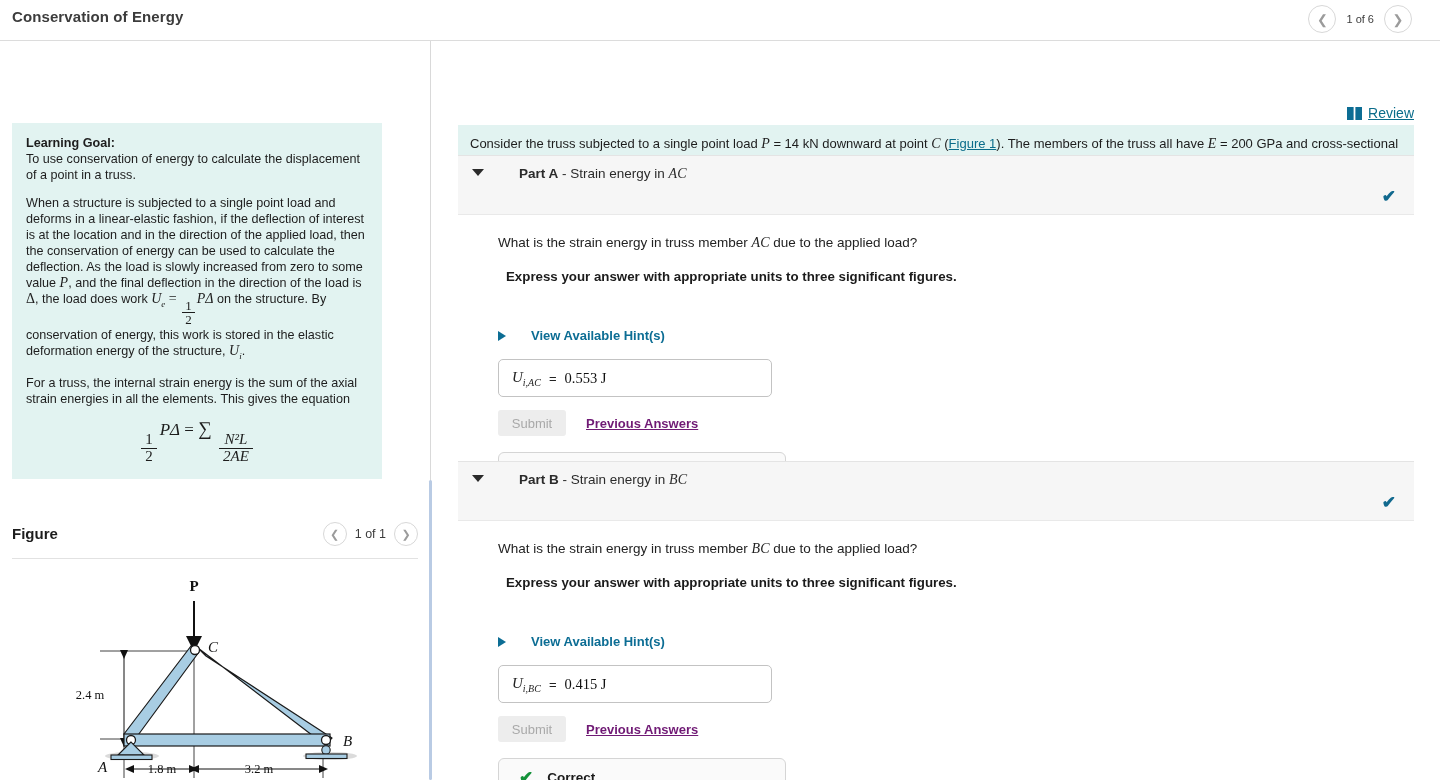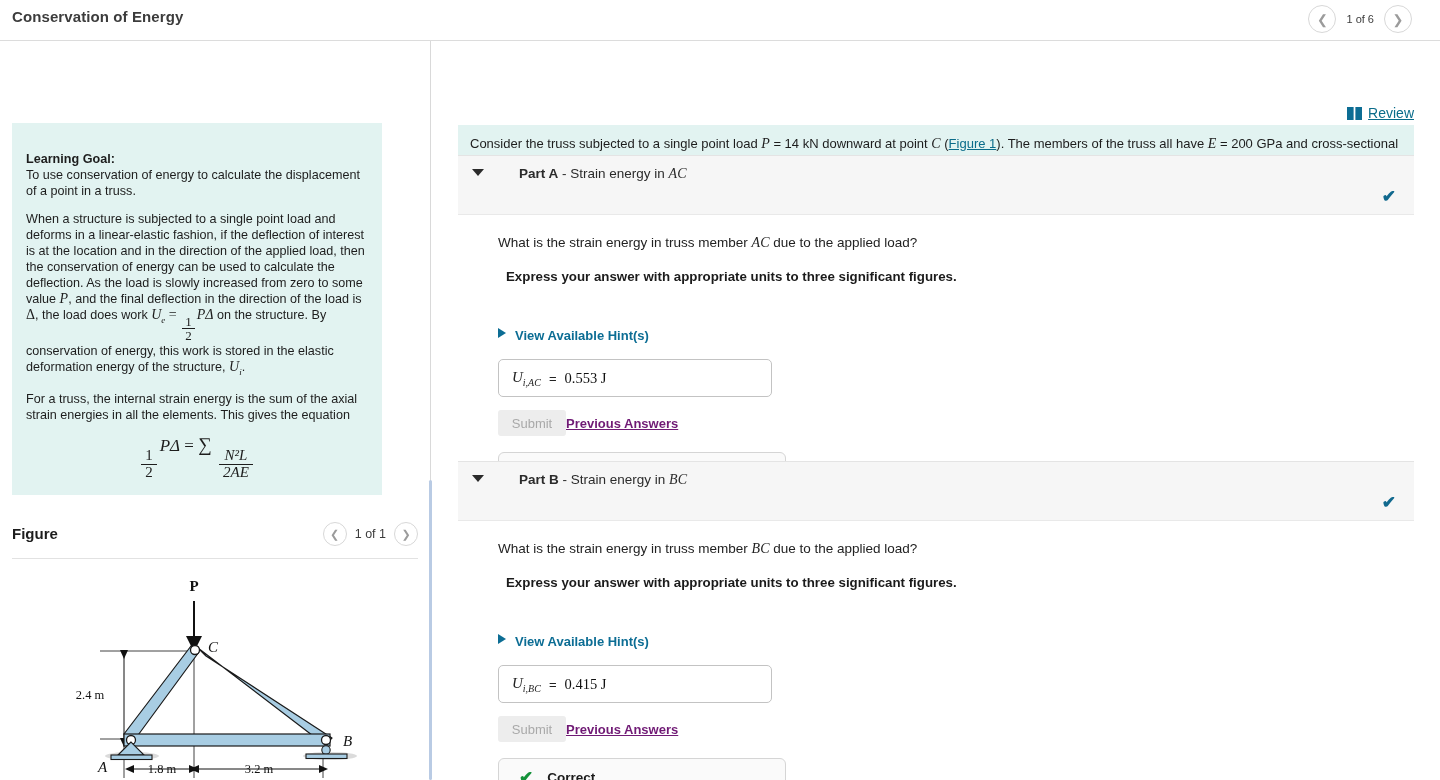--- a/index.html
+++ b/index.html
@@ -88,21 +88,21 @@
     background: #b9cbe4;
     border-radius: 2px;
   }
 
   
   .goal-panel {
     position: absolute;
     left: 12px; top: 82px;
     width: 370px;
     background: #e2f3f1;
-    padding: 28px 14px 14px 14px;
+    padding: 12px 14px 14px 14px;
     box-sizing: border-box;
     font-size: 12.6px;
     line-height: 16px;
     color: #1d1d1d;
   }
   .goal-panel p { margin: 0 0 12px 0; }
   .goal-panel p:last-child { margin-bottom: 0; }
   .goal-title { font-weight: bold; }
   .mathvar { font-family: "Liberation Serif", serif; font-style: italic; font-size: 14px; }
   .mathup  { font-family: "Liberation Serif", serif; font-size: 14px; }
@@ -250,21 +250,22 @@
     margin: 0 0 18px 0;
   }
   .q-bold {
     font-size: 13.3px;
     font-weight: bold;
     color: #1b1b1b;
     margin: 0 0 18px 8px;
   }
   .hint-row {
     display: flex;
-    gap: 9px;
+    align-items: center;
+    gap: 25px;
     margin-bottom: 16px;
     cursor: pointer;
     margin-top: 44px;
   }
   .hint-tri {
     width: 0; height: 0;
     border-top: 5px solid transparent;
     border-bottom: 5px solid transparent;
     border-left: 8px solid #0c6d94;
   }
@@ -290,20 +291,21 @@
     font-family: "Liberation Serif", serif;
     font-style: italic;
     font-size: 15px;
   }
   .ans-var sub { font-size: 10px; font-style: italic; }
   .ans-eq { font-size: 13px; color: #222; }
   .ans-val { font-family: "Liberation Serif", serif; font-size: 14.5px; color: #111; }
   .btn-row {
     display: flex;
     align-items: center;
+    gap: 20px;
     margin-top: 13px;
   }
   .submit-btn {
     width: 68px; height: 26px;
     background: #ededed;
     border: none;
     border-radius: 3px;
     color: #a9a9a9;
     font-size: 13px;
     font-family: "Liberation Sans", sans-serif;

